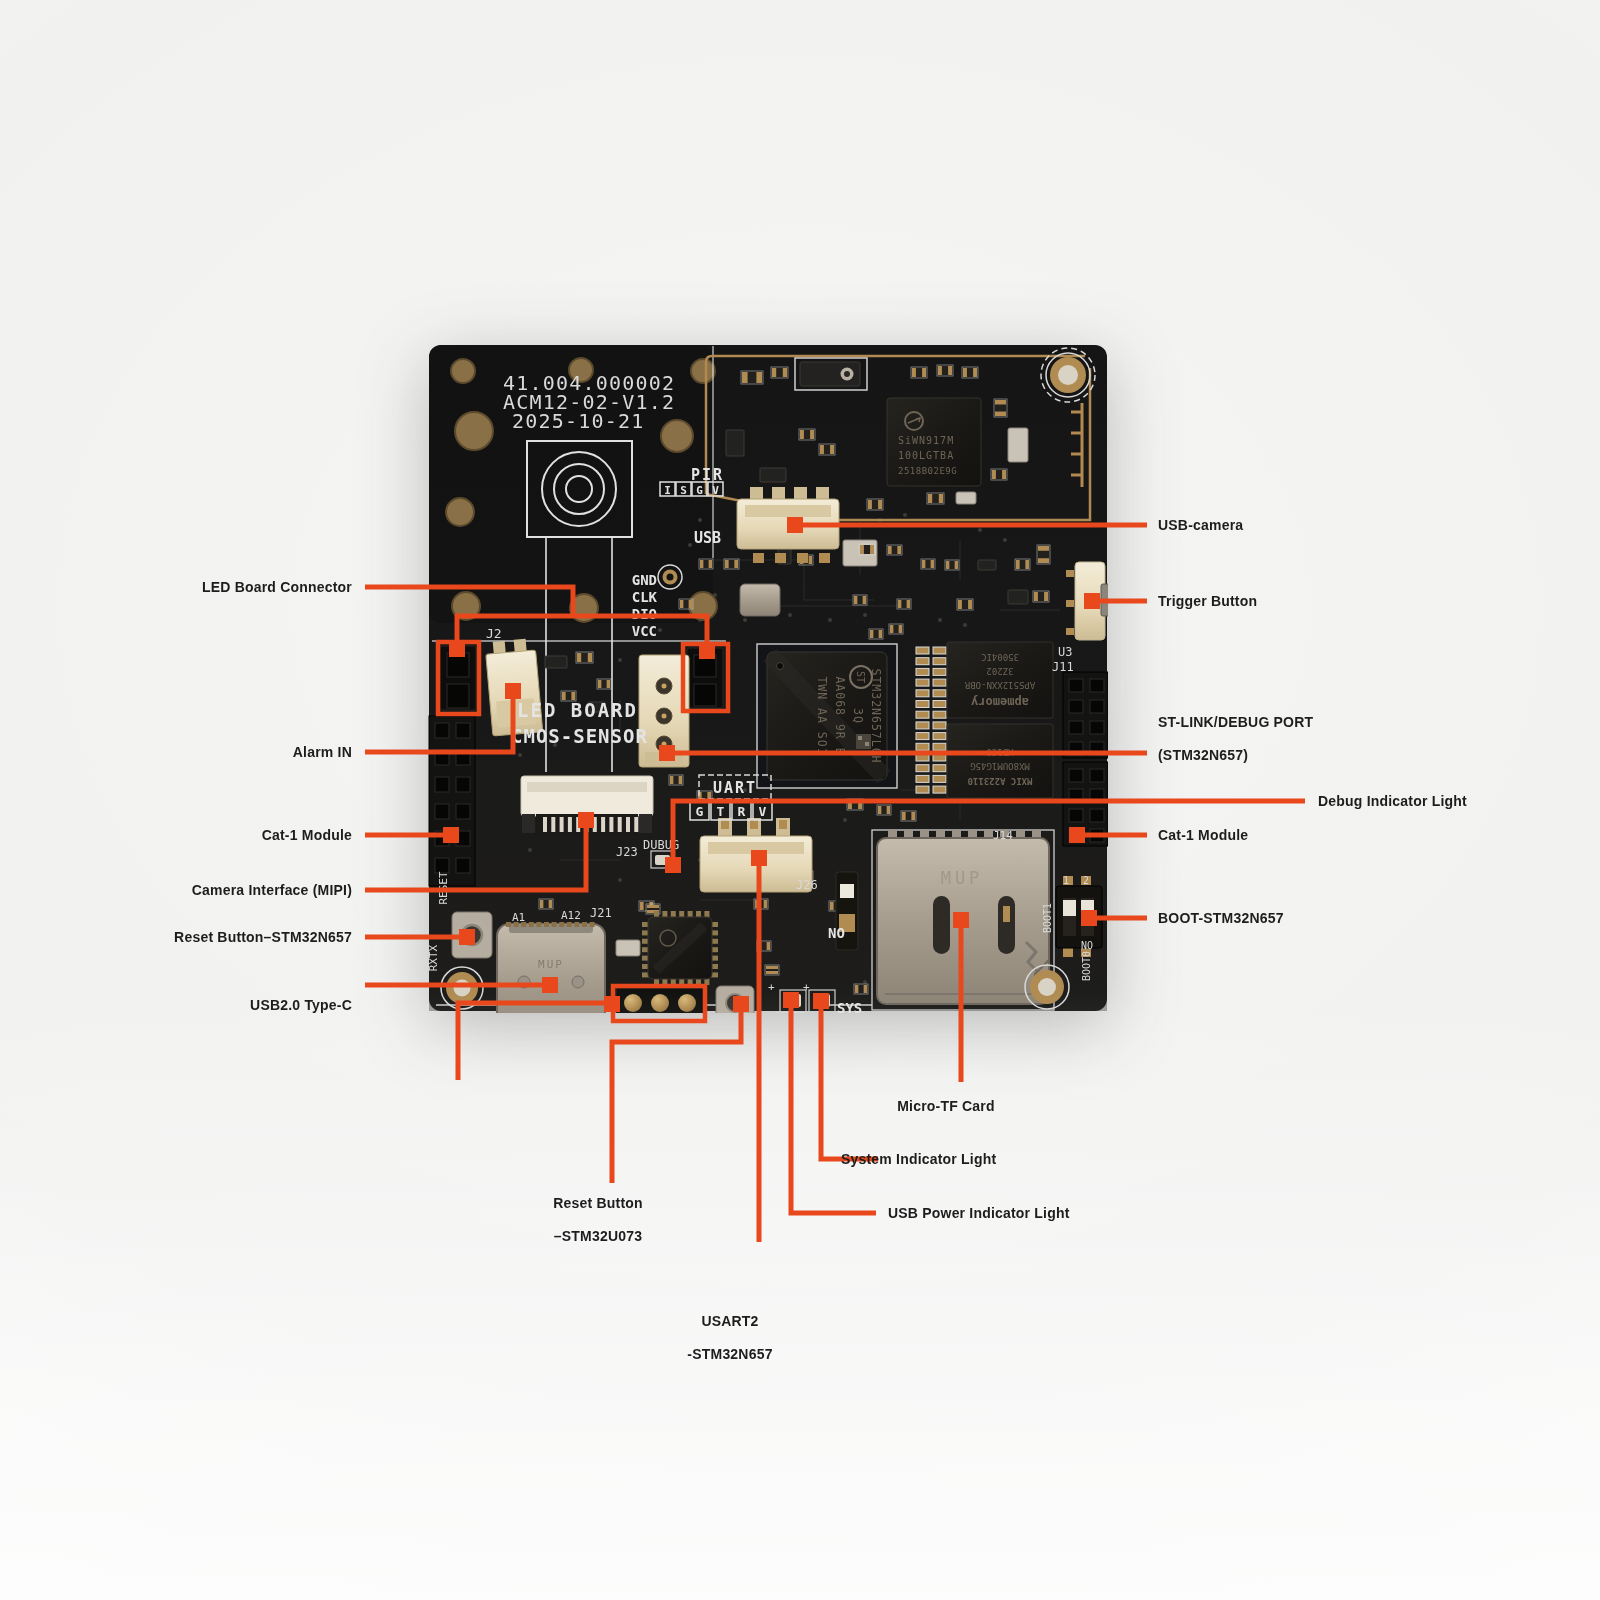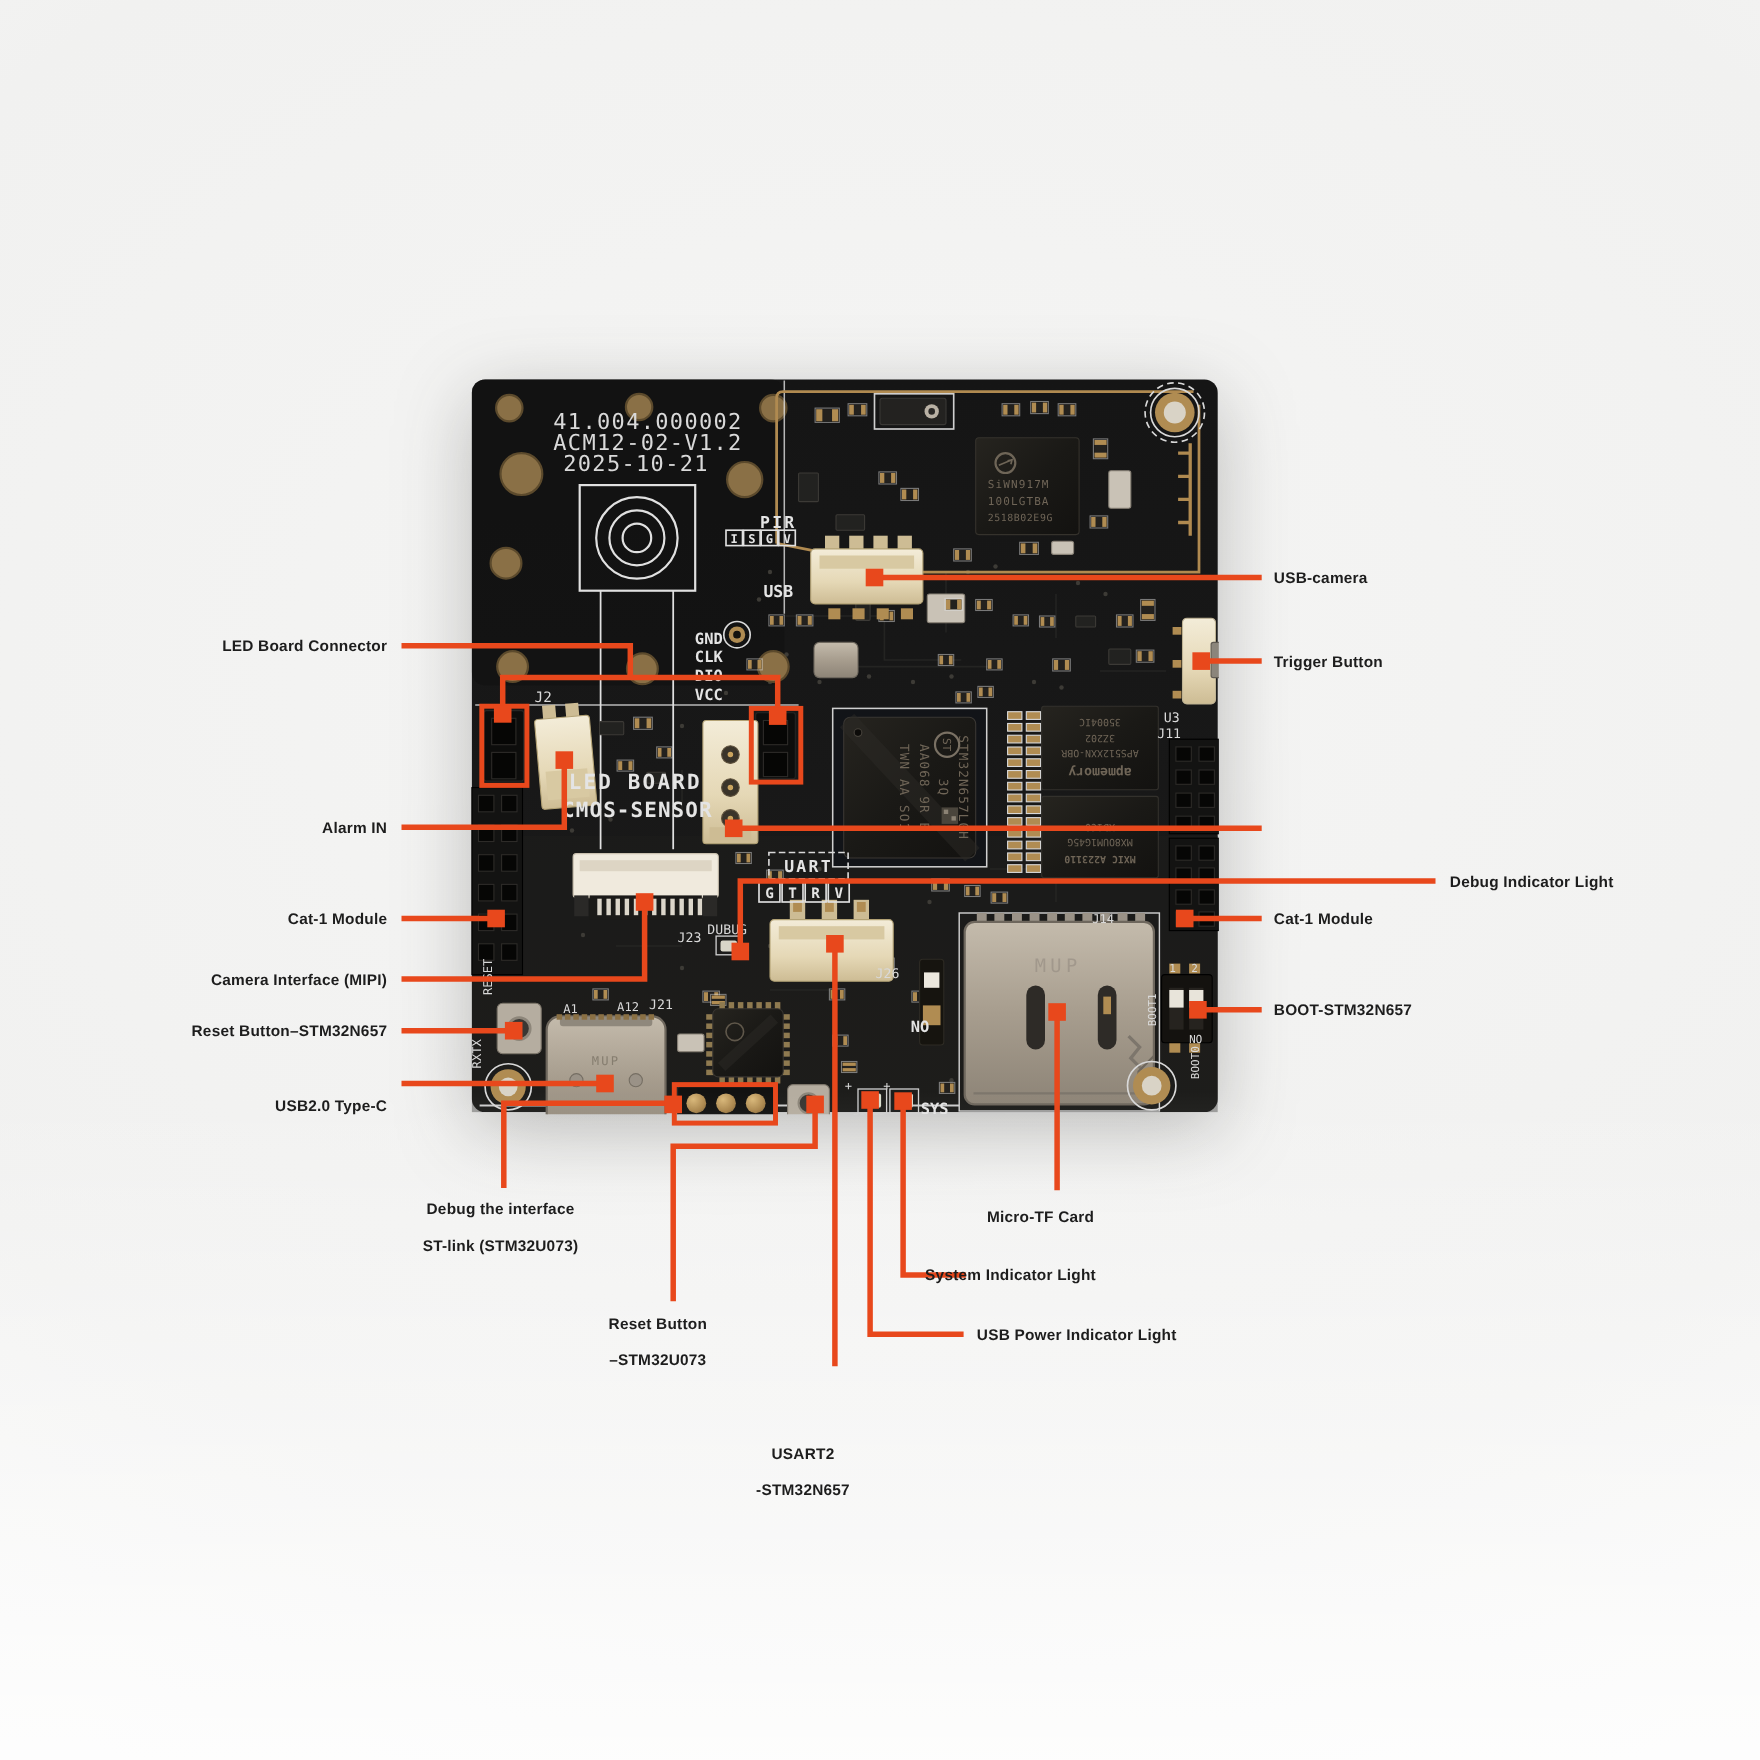--- a/index.html
+++ b/index.html
@@ -824,28 +824,28 @@
   <div class="ann-labels">
     <div class="label r" style="right:1248px;top:573px">LED Board Connector</div>
     <div class="label r" style="right:1248px;top:738px">Alarm IN</div>
     <div class="label r" style="right:1248px;top:821px">Cat-1 Module</div>
     <div class="label r" style="right:1248px;top:876px">Camera Interface (MIPI)</div>
     <div class="label r" style="right:1248px;top:923px">Reset Button–STM32N657</div>
     <div class="label r" style="right:1248px;top:991px">USB2.0 Type-C</div>
 
     <div class="label" style="left:1158px;top:511px">USB-camera</div>
     <div class="label" style="left:1158px;top:587px">Trigger Button</div>
+    <div class="label two" style="left:1158px;top:706px">
+      <div>ST-LINK/DEBUG PORT</div>
+      <div>(STM32N657)</div>
+    </div>
     <div class="label" style="left:1318px;top:787px">Debug Indicator Light</div>
     <div class="label" style="left:1158px;top:821px">Cat-1 Module</div>
     <div class="label" style="left:1158px;top:904px">BOOT-STM32N657</div>
 
-    <div class="label two center" style="left:455px;top:1083px">
-      <div>Debug the interface</div>
-      <div>ST-link (STM32U073)</div>
-    </div>
     <div class="label two center" style="left:598px;top:1187px">
       <div>Reset Button</div>
       <div>–STM32U073</div>
     </div>
     <div class="label two center" style="left:730px;top:1305px">
       <div>USART2</div>
       <div>-STM32N657</div>
     </div>
     <div class="label center" style="left:946px;top:1092px">Micro-TF Card</div>
     <div class="label" style="left:841px;top:1145px">System Indicator Light</div>

